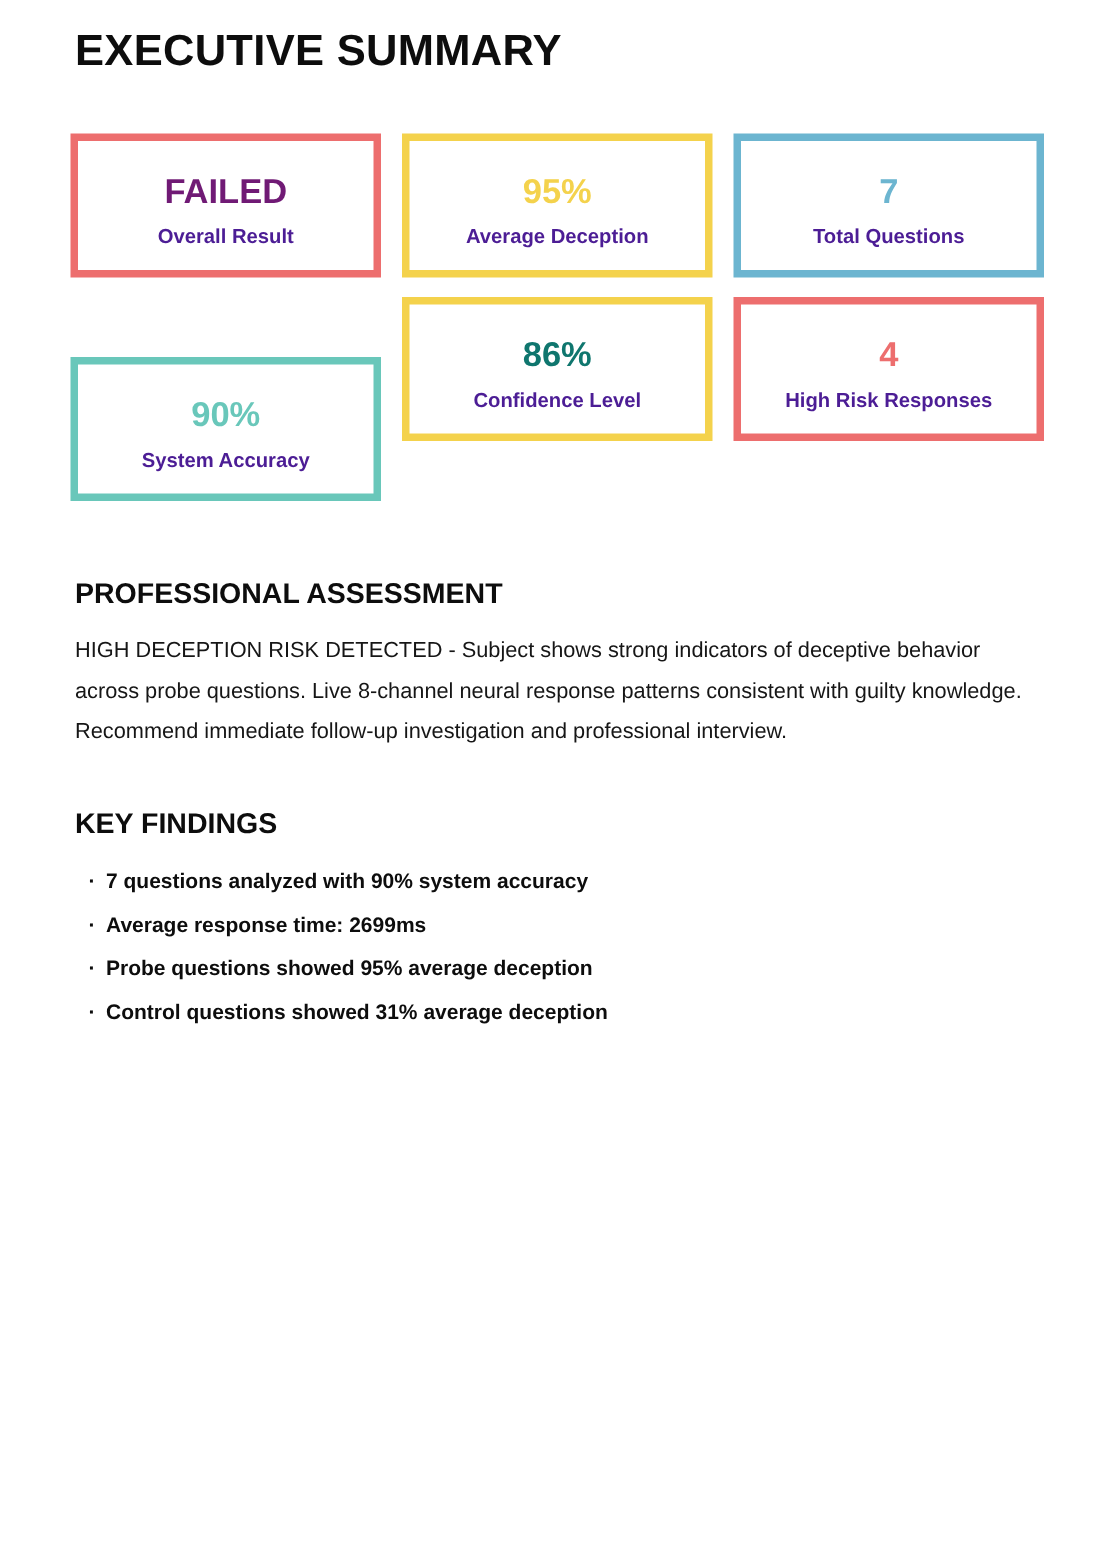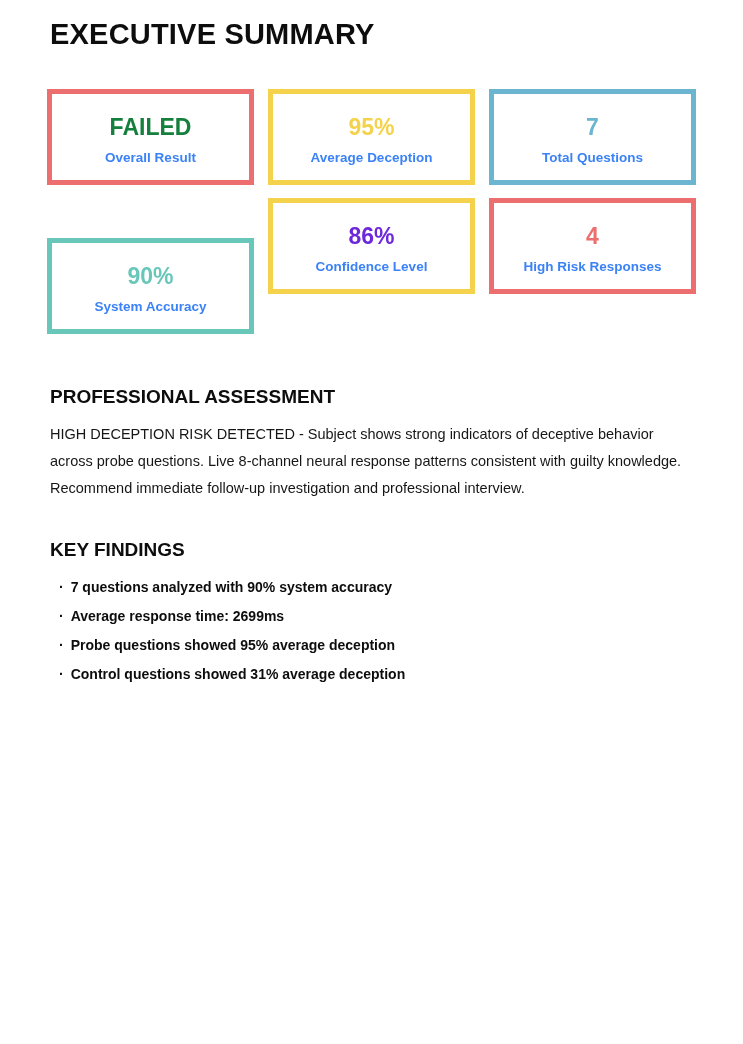--- a/index.html
+++ b/index.html
@@ -39,21 +39,21 @@
   }
   .card-value {
     font-size: 23px;
     font-weight: bold;
     line-height: 1;
   }
   .card-label {
     margin-top: 12px;
     font-size: 13.5px;
     font-weight: bold;
-    color: #3b82f6;
+    color: #4c1d95;
     line-height: 1;
   }
   .section-heading {
     margin: 0 48px 0 50px;
     font-size: 19px;
     font-weight: bold;
     color: #0d0d0d;
   }
   .heading-assessment { margin-top: 52px; }
   .heading-findings  { margin-top: 37px; }
@@ -92,37 +92,37 @@
 </style>
 </head>
 <body>
 
 <div class="page">
 
   <h1 class="page-title">EXECUTIVE SUMMARY</h1>
 
   <div class="cards-grid">
     <div class="metric-card" style="border-color: rgb(237, 110, 110);">
-      <div class="card-value" style="color: #15803d; text-align: center;">FAILED</div>
+      <div class="card-value" style="color: #701a75; text-align: center;">FAILED</div>
       <div class="card-label">Overall Result</div>
     </div>
     <div class="metric-card" style="border-color: rgb(244, 210, 76);">
       <div class="card-value" style="color: rgb(244, 210, 76);">95%</div>
       <div class="card-label">Average Deception</div>
     </div>
     <div class="metric-card" style="border-color: rgb(108, 181, 208);">
       <div class="card-value" style="color: rgb(108, 181, 208);">7</div>
       <div class="card-label">Total Questions</div>
     </div>
     <div class="metric-card" style="border-color: rgb(105, 199, 186); margin-top: 40px;">
       <div class="card-value" style="color: rgb(105, 199, 186);">90%</div>
       <div class="card-label">System Accuracy</div>
     </div>
     <div class="metric-card" style="border-color: rgb(244, 210, 76);">
-      <div class="card-value" style="color: #6d28d9;">86%</div>
+      <div class="card-value" style="color: #0f766e;">86%</div>
       <div class="card-label">Confidence Level</div>
     </div>
     <div class="metric-card" style="border-color: rgb(237, 110, 110);">
       <div class="card-value" style="color: rgb(237, 110, 110);">4</div>
       <div class="card-label">High Risk Responses</div>
     </div>
   </div>
 
   <h2 class="section-heading heading-assessment">PROFESSIONAL ASSESSMENT</h2>
   <p class="assessment-paragraph">HIGH DECEPTION RISK DETECTED - Subject shows strong indicators of deceptive behavior across probe questions. Live 8-channel neural response patterns consistent with guilty knowledge. Recommend immediate follow-up investigation and professional interview.</p>

